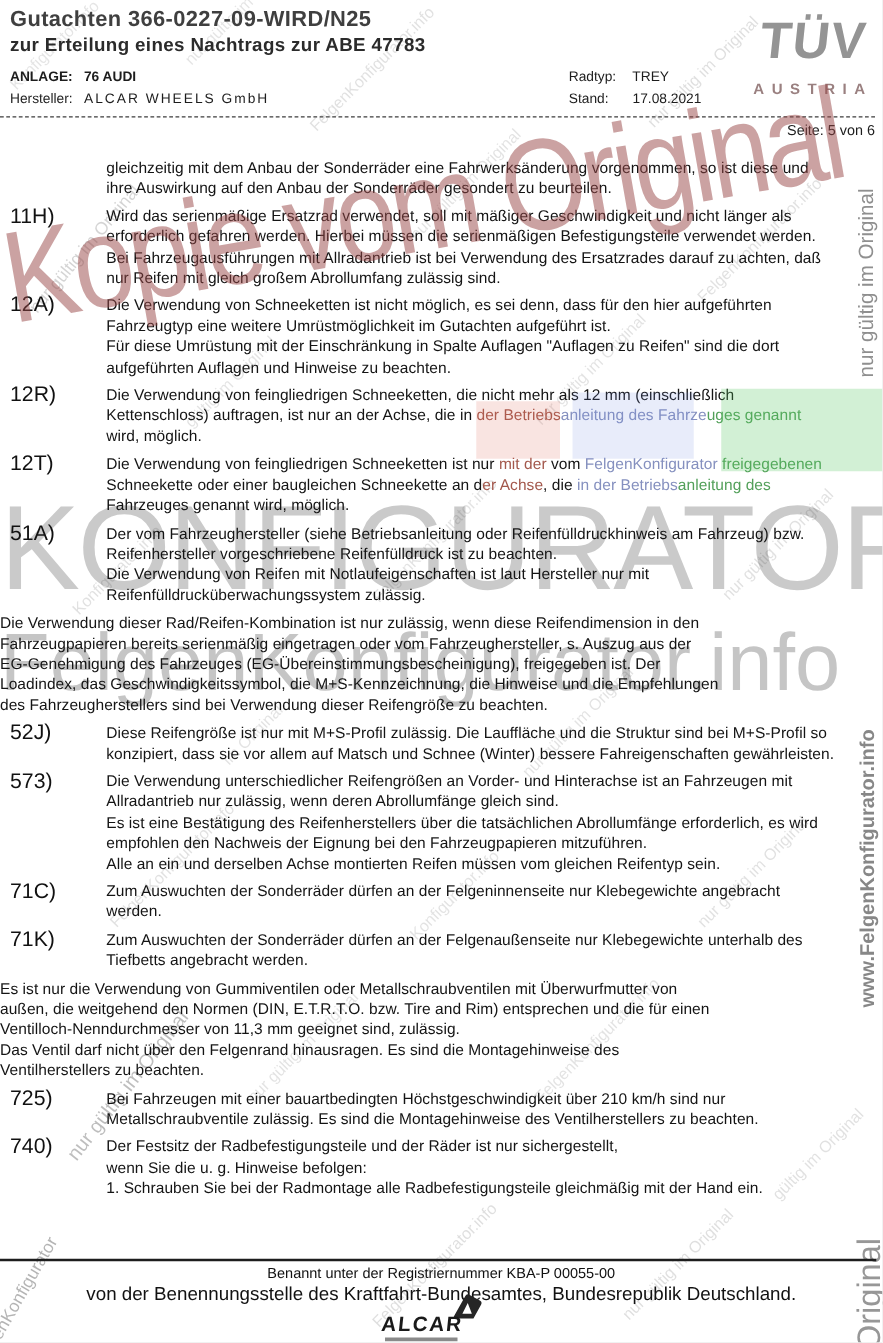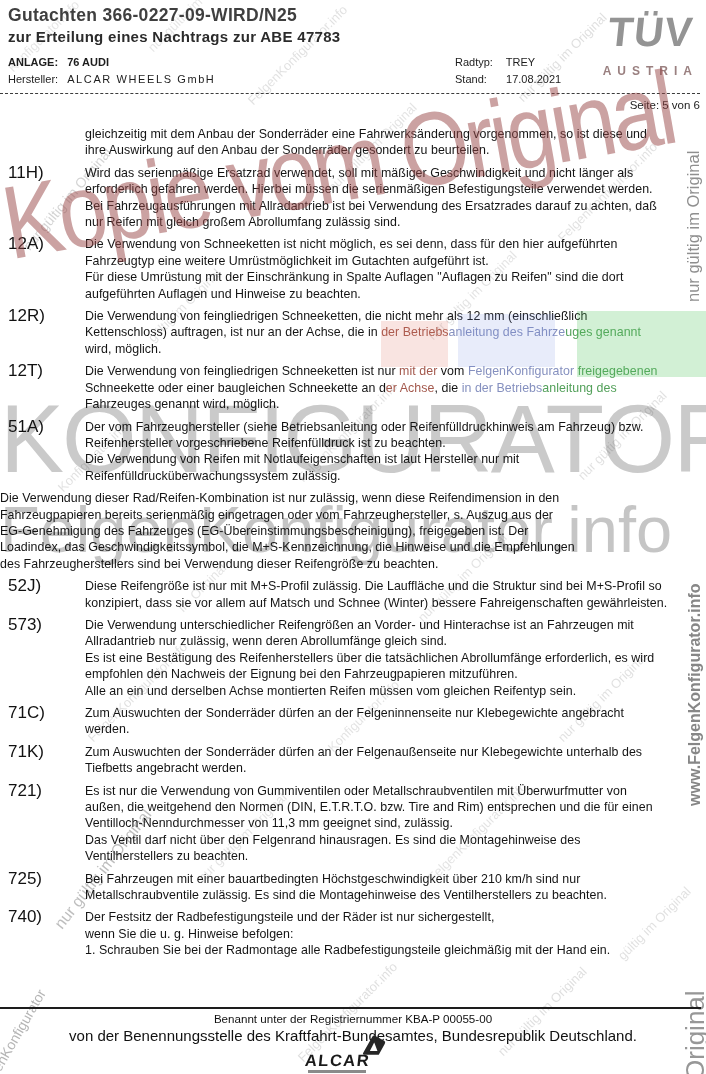--- a/index.html
+++ b/index.html
@@ -189,21 +189,20 @@
           <span class="num">71C)</span>
           <div class="pbody">Zum  Auswuchten  der Sonderräder  dürfen  an der Felgeninnenseite  nur Klebegewichte  angebracht
 werden.</div>
         </div>
         <div class="para">
           <span class="num">71K)</span>
           <div class="pbody">Zum  Auswuchten  der Sonderräder  dürfen  an der Felgenaußenseite  nur Klebegewichte  unterhalb  des
 Tiefbetts  angebracht  werden.</div>
         </div>
         <div class="para">
-          <span class="num">721)</span>
           <div class="pbody">Es ist nur die Verwendung  von Gummiventilen  oder Metallschraubventilen  mit Überwurfmutter  von
 außen,  die weitgehend  den Normen  (DIN,  E.T.R.T.O.  bzw. Tire and Rim) entsprechen  und die für einen
 Ventilloch-Nenndurchmesser   von 11,3 mm geeignet  sind,  zulässig.
 Das Ventil  darf nicht über den Felgenrand  hinausragen.  Es sind die Montagehinweise  des
 Ventilherstellers  zu beachten.</div>
         </div>
         <div class="para">
           <span class="num">725)</span>
           <div class="pbody">Bei Fahrzeugen  mit einer bauartbedingten  Höchstgeschwindigkeit  über 210 km/h sind nur
 Metallschraubventile  zulässig.  Es sind die Montagehinweise  des Ventilherstellers  zu beachten.</div>

